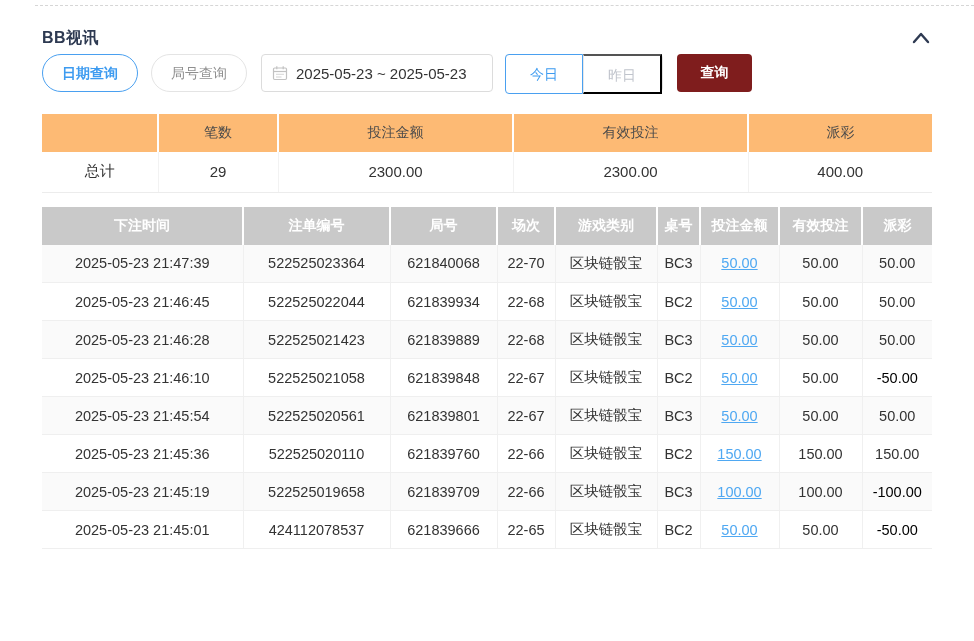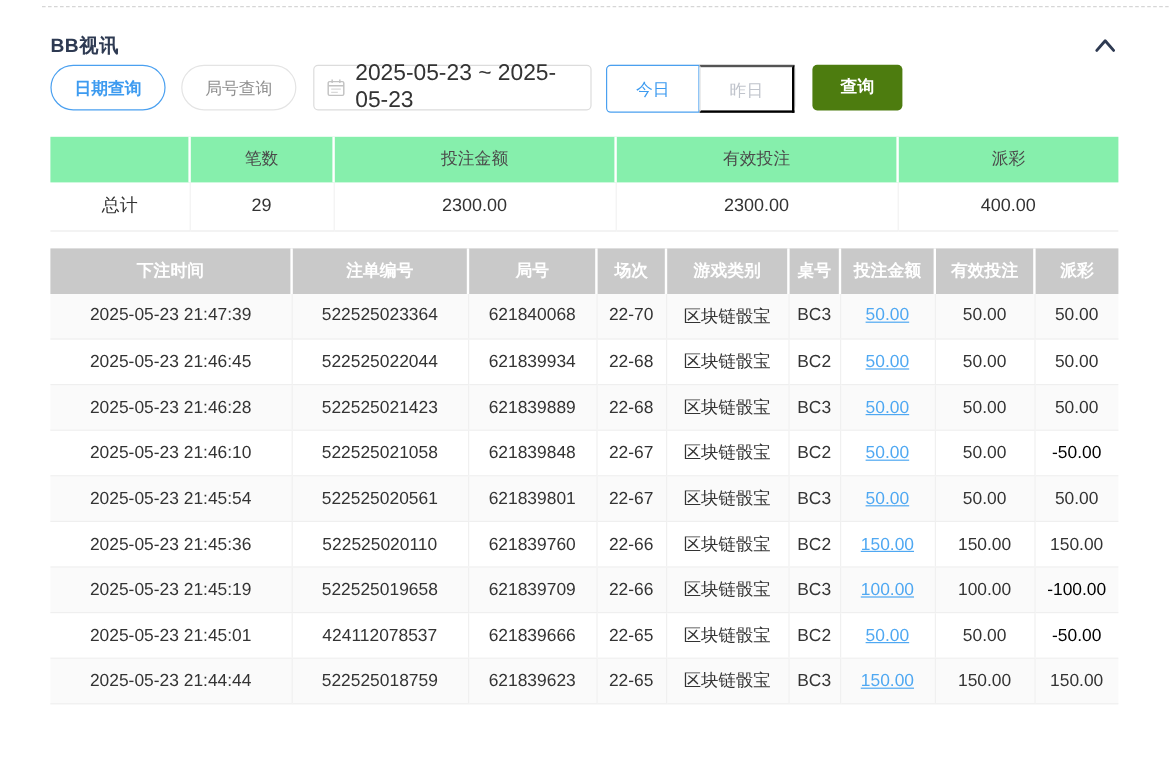--- a/index.html
+++ b/index.html
@@ -11,31 +11,31 @@
   .section-title { font-size:16px; font-weight:bold; color:#2e3a52; letter-spacing:.5px; }
   .collapse-btn { width:22px; height:18px; display:flex; align-items:center; justify-content:center; cursor:pointer; }
   .filter-row { margin-top:4px; display:flex; align-items:center; height:38px; }
   .pill-btn { height:38px; padding:0 19px; border-radius:19px; background:#fff;
     font-size:14px; line-height:36px; cursor:pointer; white-space:nowrap; }
   .pill-btn.active { border:1px solid #4aa0f0; color:#3d9bf0; font-weight:bold; }
   .pill-btn.inactive { border:1px solid #e4e4e4; color:#8f8f8f; margin-left:13px; }
   .date-input { margin-left:14px; width:232px; height:38px; border:1px solid #dcdcdc; border-radius:4px;
     display:flex; align-items:center; padding:0 10px; cursor:pointer; background:#fff; }
   .date-input .cal { margin-right:8px; display:flex; }
-  .date-text { font-size:19px; color:#333; }
+  .date-text { font-size:15px; color:#333; }
   .segmented { margin-left:12px; display:flex; height:38px; border:1px solid #e2e2e2; border-radius:4px; overflow:visible; }
   .seg { height:38px; padding:0 24px; font-size:14px; line-height:36px; color:#c0c4cc;
     cursor:pointer; background:#fff; border-left:1px solid #e8e8e8; margin-top:-1px; height:40px; line-height:38px; }
   .seg:first-child { border-left:none; }
   .seg.active { border:1px solid #4aa0f0; color:#3d9bf0; margin:-1px 0 0 -1px; border-radius:4px 0 0 4px; }
-  .search-btn { margin-left:14px; width:75px; height:38px; background:#4d7c0f; border:none; border-radius:4px;
+  .search-btn { margin-left:14px; width:75px; height:38px; background:#7f1d1d; border:none; border-radius:4px;
     color:#fff; font-size:14px; font-weight:bold; cursor:pointer; }
   table { border-collapse:collapse; table-layout:fixed; width:890px; }
   .summary-table { margin-top:22px; }
-  .summary-table th { background:#86efac; height:38px; font-size:14px; font-weight:normal; color:#4a4a4a;
+  .summary-table th { background:#fdba74; height:38px; font-size:14px; font-weight:normal; color:#4a4a4a;
     text-align:center; border-left:2px solid #fff; }
   .summary-table th:first-child { border-left:none; }
   .summary-table td { height:40px; text-align:center; font-size:15px; color:#333;
     border-bottom:1px solid #ececec; border-left:1px solid #f2f2f2; }
   .summary-table td:first-child { border-left:none; }
   .detail-table { margin-top:14px; }
   .detail-table th { background:#c9c9c9; height:38px; font-size:14px; font-weight:bold; color:#fff;
     text-align:center; border-left:2px solid #fff; }
   .detail-table th:first-child { border-left:none; }
   .detail-table td { height:38px; text-align:center; font-size:14.5px; color:#333;
@@ -222,27 +222,16 @@
           <td>2025-05-23 21:45:01</td>
           <td>424112078537</td>
           <td>621839666</td>
           <td>22-65</td>
           <td>区块链骰宝</td>
           <td>BC2</td>
           <td class="link">50.00</td>
           <td>50.00</td>
           <td class="negative">-50.00</td>
         </tr>
-        <tr>
-          <td>2025-05-23 21:44:44</td>
-          <td>522525018759</td>
-          <td>621839623</td>
-          <td>22-65</td>
-          <td>区块链骰宝</td>
-          <td>BC3</td>
-          <td class="link">150.00</td>
-          <td>150.00</td>
-          <td>150.00</td>
-        </tr>
       </tbody>
   </table>
 
 </div>
 
 </body></html>

